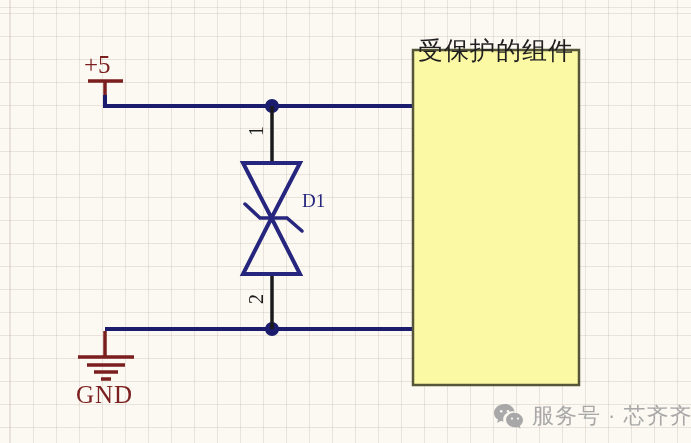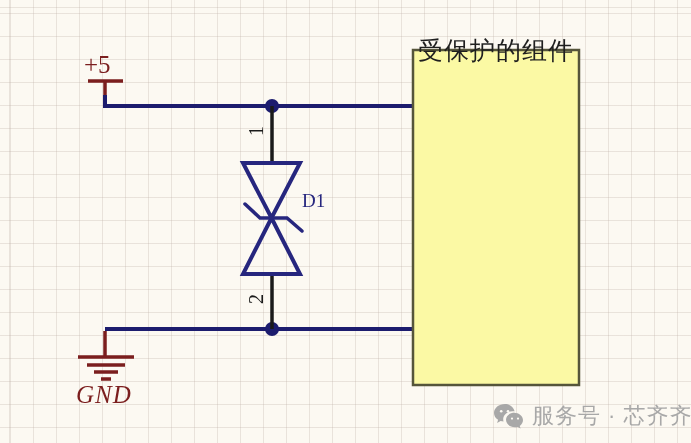--- a/index.html
+++ b/index.html
@@ -30,21 +30,21 @@
   .pin-line{stroke:var(--pin-black);stroke-width:3.5;fill:none;}
   .junction{fill:var(--wire);stroke:none;}
   .diode-shape{stroke:var(--symbol-blue);stroke-width:4;fill:none;stroke-linecap:square;}
   .diode-bar{stroke:var(--symbol-blue);stroke-width:3.5;fill:none;stroke-linecap:round;}
   .red-shape{stroke:var(--power-red);stroke-width:3.5;fill:none;stroke-linecap:butt;}
   .comp-box{fill:var(--box-fill);stroke:var(--box-border);stroke-width:2.5;}
 
   .label{position:absolute;white-space:nowrap;}
   .serif{font-family:"Liberation Serif","DejaVu Serif",serif;}
   .power-label{left:84px;top:51px;font-size:25px;color:var(--power-red);}
-  .gnd-label{left:76px;top:381px;font-size:25px;color:var(--power-red);letter-spacing:1px;font-style:italic;}
+  .gnd-label{left:76px;top:381px;font-size:25px;color:var(--power-red);letter-spacing:1px;}
   .designator{left:302px;top:190px;font-size:19px;color:var(--symbol-blue);}
   .pin-num{width:26px;height:26px;display:flex;align-items:center;justify-content:center;
     font-size:20px;color:var(--pin-black);transform:rotate(-90deg);}
   .pin-num.p1{left:243px;top:118px;}
   .pin-num.p2{left:243px;top:286px;}
   .box-title{left:413px;top:10px;width:166px;text-align:center;
     font-size:25px;color:var(--title-color);font-weight:500;letter-spacing:1px;margin-top:24px;}
   .watermark{left:493px;top:401px;display:flex;align-items:center;gap:7px;
     color:var(--watermark-gray);font-size:22px;letter-spacing:1px;}
   .watermark svg{display:block;}

